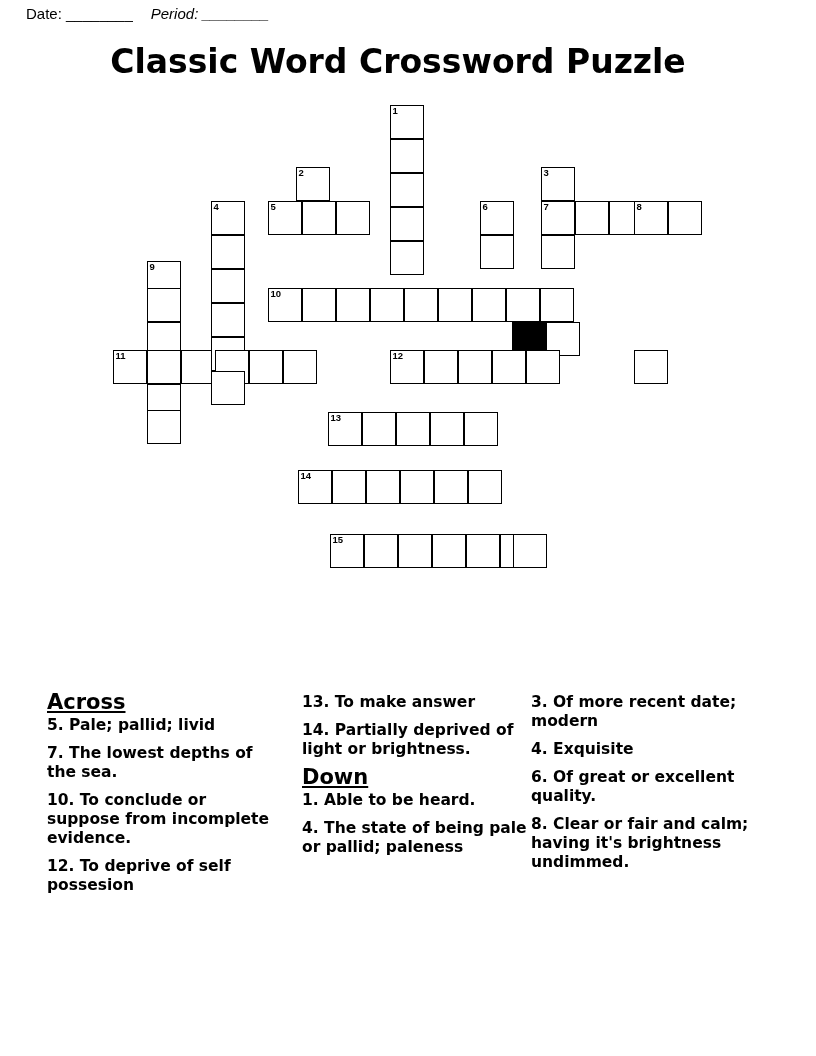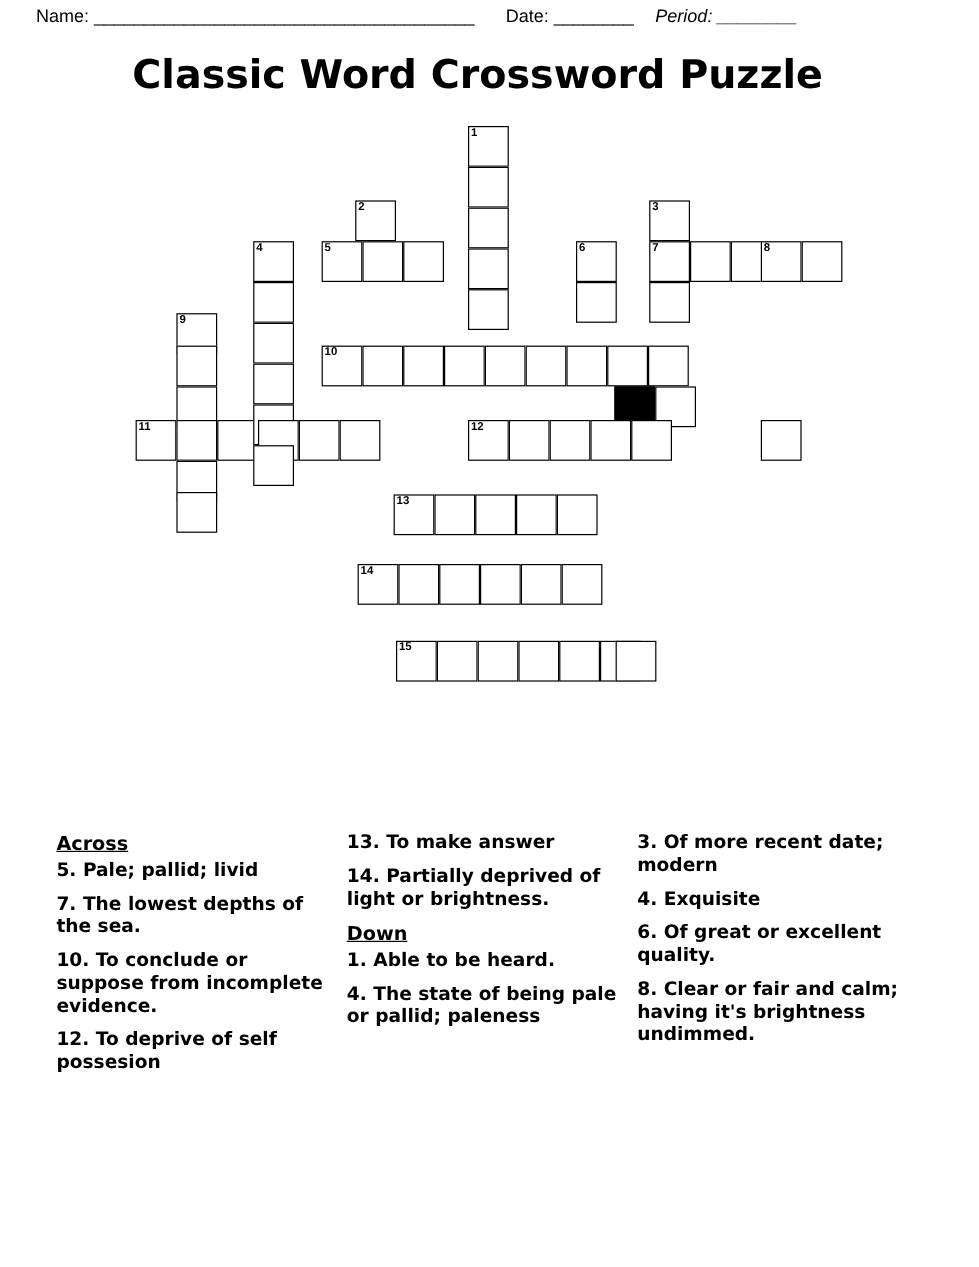--- a/index.html
+++ b/index.html
@@ -94,37 +94,36 @@
   }
   .clue-col {
     position: absolute;
     top: 0;
     font-size: 15.5px;
     font-weight: bold;
     line-height: 19px;
     font-family: "DejaVu Sans", sans-serif;
   }
   #col1 { left: 47px;  width: 230px; }
-  #col2 { left: 289px; width: 225px; }
+  #col2 { left: 302px; width: 225px; }
   #col3 { left: 531px; width: 222px; }
 
   .clue-heading {
     text-decoration: underline;
     margin-bottom: 4px;
-    font-size: 16px;
+    font-size: 21px;
   }
   .clue {
     margin-bottom: 9px;
   }
 </style>
 </head>
 <body>
 
 <div class="header-line">
-  <span class="hdr-name">Name: ______________________________________</span>
   <span class="hdr-date">Date: ________</span>
   <span class="hdr-period">Period: ________</span>
 </div>
 
 <div class="puzzle-title">Classic Word Crossword Puzzle</div>
 
 <div id="grid-area">
     <div class="cell" style="left: 390px; top: 0px;">
       <span class="num">1</span>
     </div>

